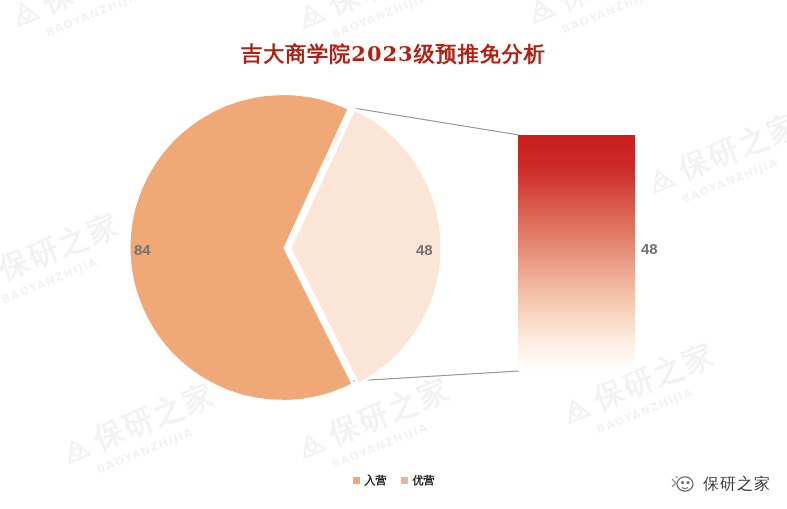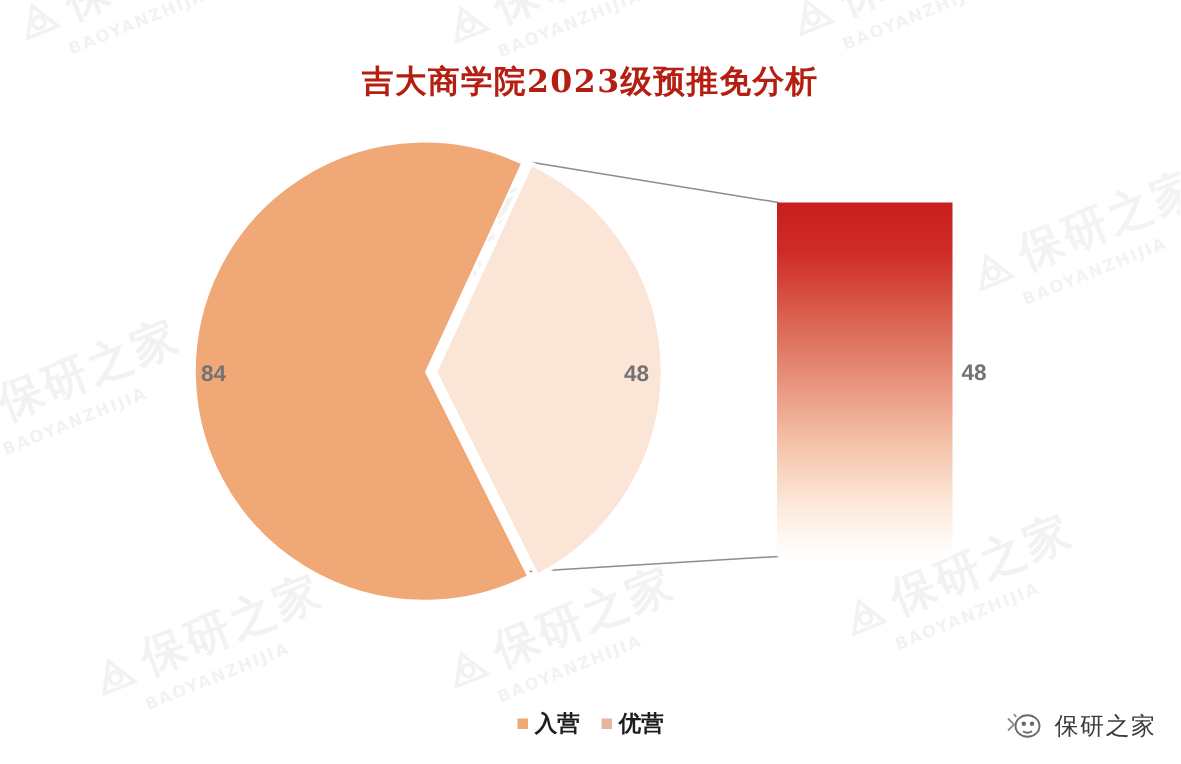--- a/index.html
+++ b/index.html
@@ -108,21 +108,21 @@
     align-items: center;
     gap: 5px;
   }
   .legend-swatch {
     width: 7px;
     height: 7px;
     display: inline-block;
   }
   .legend-text {
     font-family: "DejaVu Sans", "Liberation Sans", sans-serif;
-    font-size: 15px;
+    font-size: 11px;
     font-weight: 700;
     color: #1d1d1d;
   }
 
   
   #brand {
     position: absolute;
     right: 16px;
     bottom: 14px;
     display: flex;

